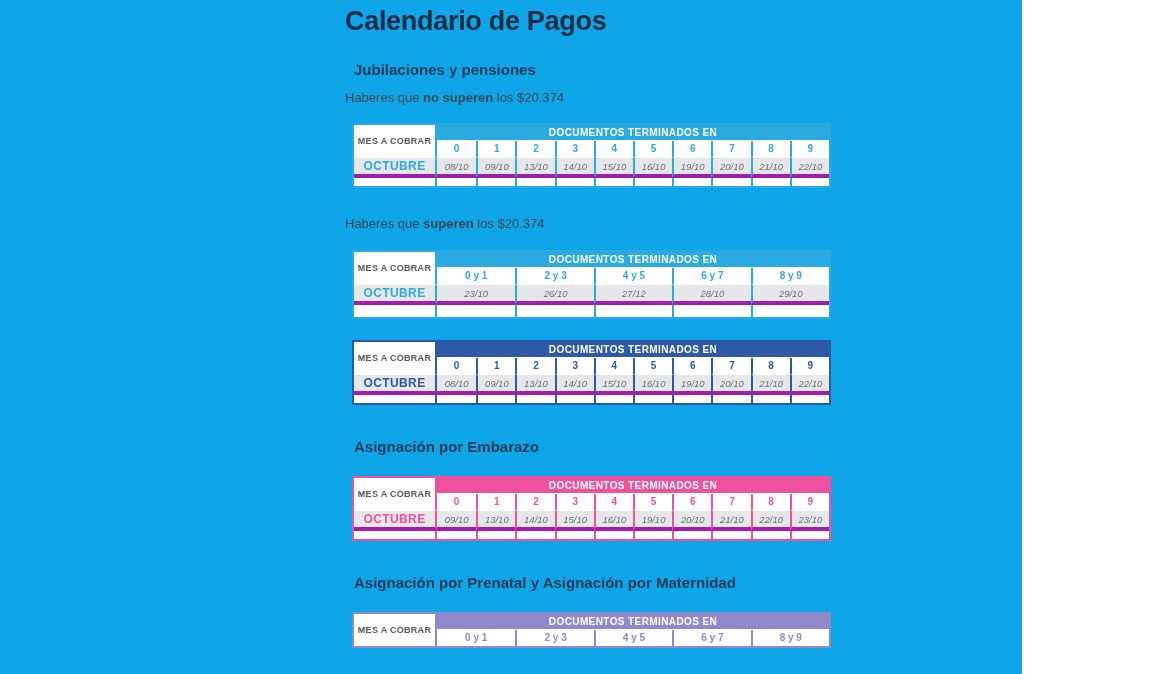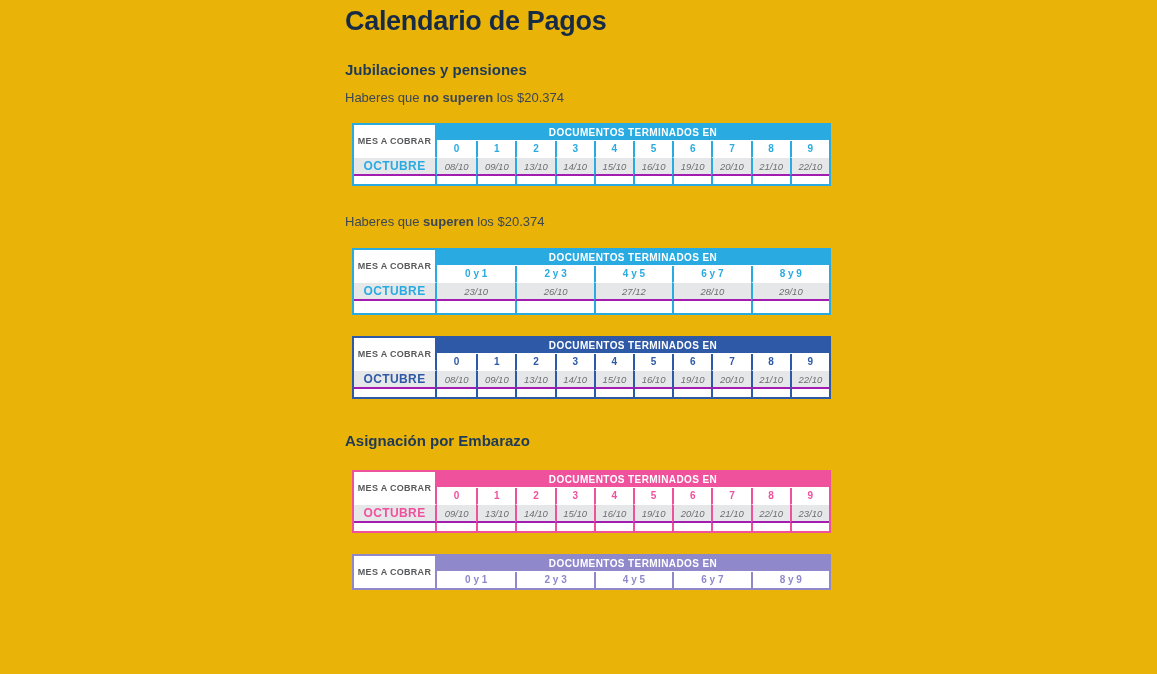--- a/index.html
+++ b/index.html
@@ -4,42 +4,42 @@
 <style>
   * { box-sizing: border-box; }
   html, body { margin: 0; padding: 0; }
   body {
     background: #ffffff;
     font-family: "Liberation Sans", sans-serif;
     -webkit-font-smoothing: antialiased;
   }
   .page {
     position: relative;
-    width: 1157px;
+    width: 1022px;
     height: 674px;
     overflow: hidden;
-    background: #eab308;
+    background: #0ea5e9;
   }
   .content {
     width: 500px;
     margin-left: 345px;
     padding-top: 6px;
   }
   .page-title {
     font-size: 27px;
     font-weight: 700;
     color: #172b44;
     margin: 0;
     letter-spacing: -0.3px;
   }
   .section-heading {
     font-size: 15px;
     font-weight: 700;
     color: #1e3a57;
-    margin: 0;
+    margin: 9px;
   }
   .sub-label {
     font-size: 13px;
     color: #3d4752;
     margin: 0;
   }
   .sub-label .b { font-weight: 700; }
 
   
   .pay-table {
@@ -79,21 +79,21 @@
     font-size: 10px;
     font-weight: 700;
     color: var(--accent);
     text-align: center;
     background: #ffffff;
   }
   .r-month td {
     height: 19px;
     background: #e6e7e8;
     border-top: 1px solid #ffffff;
-    border-bottom: 2px solid #a21caf;
+    border-bottom: 4px solid #a21caf;
   }
   .month-cell {
     font-size: 12px;
     font-weight: 700;
     color: var(--accent);
     text-align: center;
     letter-spacing: 0.4px;
   }
   .date {
     font-size: 9.5px;
@@ -321,20 +321,21 @@
           <td class="col-sep"></td>
           <td class="col-sep"></td>
           <td class="col-sep"></td>
           <td class="col-sep"></td>
           <td class="col-sep"></td>
           <td class="col-sep"></td>
         </tr>
       </tbody>
     </table>
 
+    <h2 class="section-heading" id="h-prenatal">Asignación por Prenatal y Asignación por Maternidad</h2>
 
     <table class="pay-table theme-pu cols5" id="t-prenatal">
       <colgroup>
           <col class="c-mes">
           <col span="5">
         </colgroup>
       <tbody>
         <tr class="r-band">
           <th class="mes-cell mes-col" rowspan="2">MES A COBRAR</th>
           <td class="band-cell" colspan="5">DOCUMENTOS TERMINADOS EN</td>

